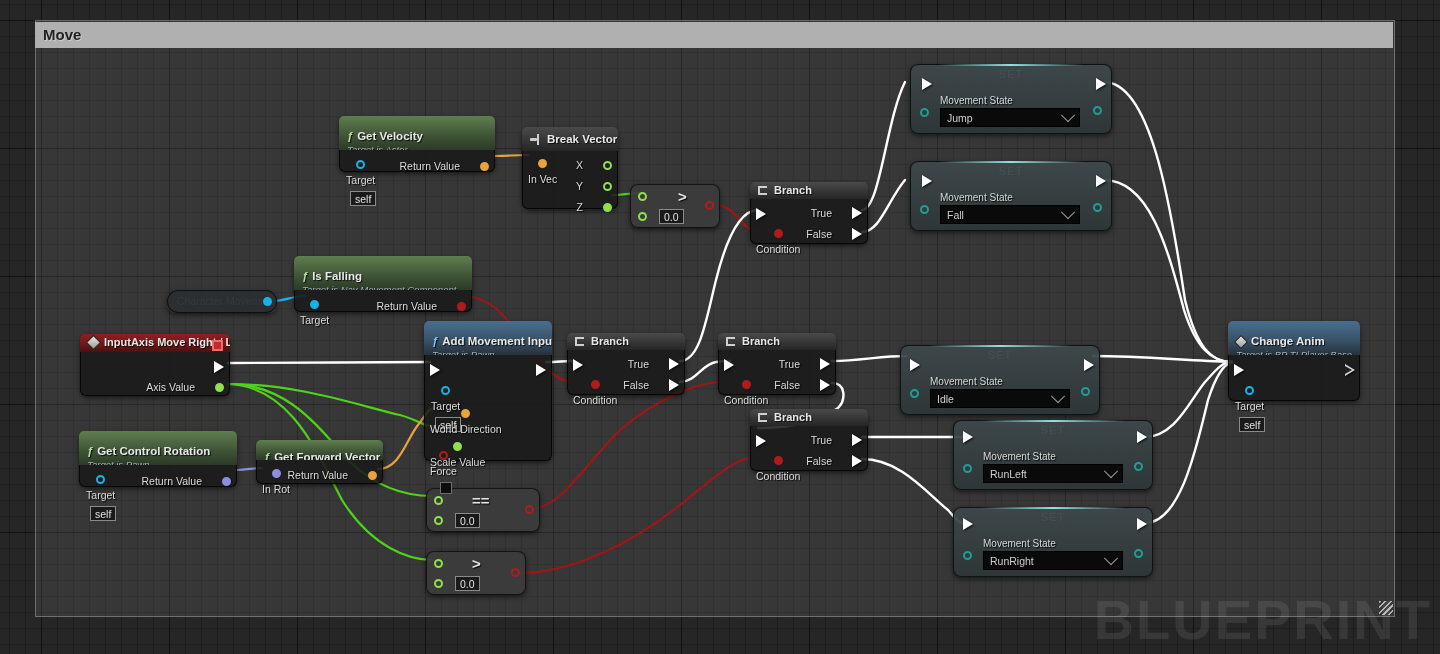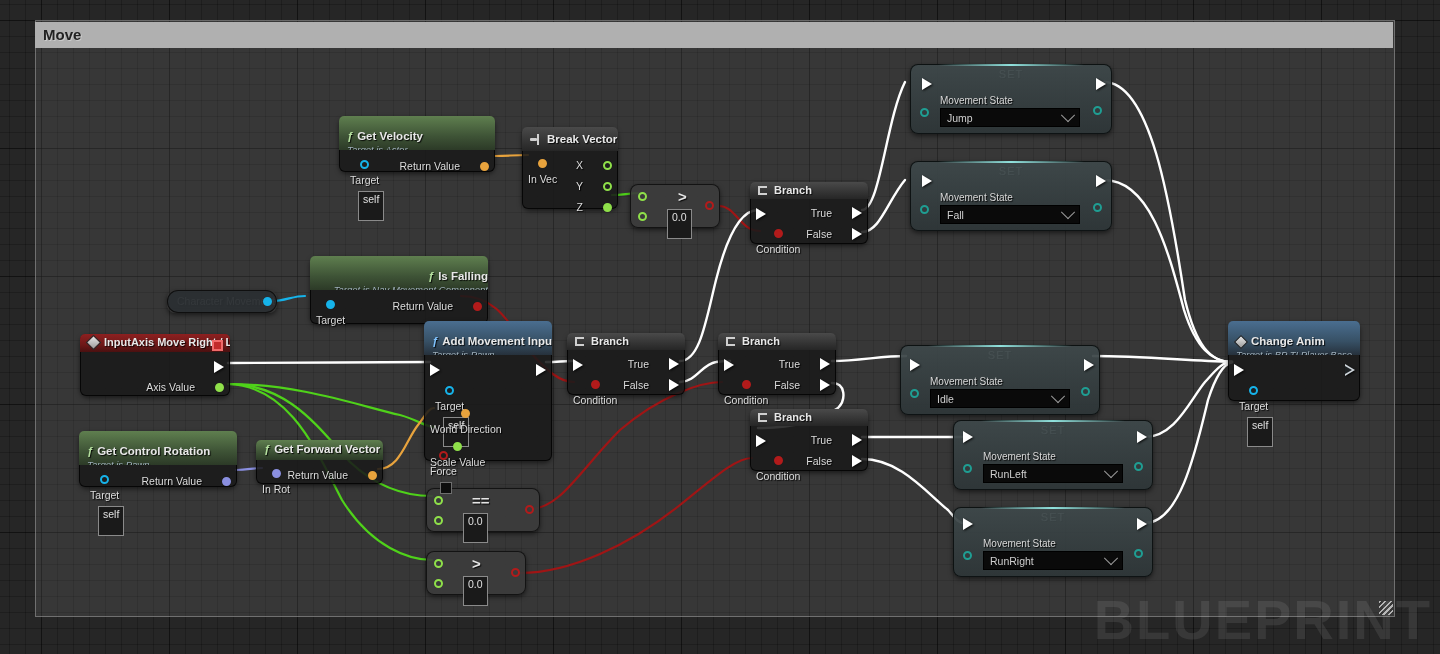--- a/index.html
+++ b/index.html
@@ -209,23 +209,23 @@
   .right-slot { position: absolute; right: 6px; display: flex; align-items: center; gap: 20px; }
 
   
   .valbox {
     background: #1a1a1a;
     border: 1px solid #8a8a8a;
     color: #e0e0e0;
     font-size: 10.5px;
     padding: 0px 4px;
     line-height: 14px;
-    height: 30px;
-    box-sizing: border-box;
-    margin-left: 13px;
+    height: 15px;
+    box-sizing: border-box;
+    margin-left: 5px;
   }
   .checkbox {
     width: 12px; height: 12px;
     background: #0d0d0d;
     border: 1px solid #6e6e6e;
     margin-left: 5px;
     box-sizing: border-box;
   }
 
   
@@ -552,21 +552,21 @@
     <span class="pin pin-enum h" style="position:absolute; right:10px; top:42px;"></span>
     <div style="position:absolute; left:30px; top:31px; width:140px;">
       <div class="field-label">Movement State</div>
       <div class="combo">
         <span class="combo-text">Fall</span>
         <span class="chev"></span>
       </div>
     </div>
   </div>
 
-  <div class="node" style="left:310px; top:256px; width:178px; height:68px;text-align:right;">
+  <div class="node" style="left:294px; top:256px; width:178px; height:56px;">
     <div class="node-body"></div>
     <div class="node-header tall hdr-green">
       <div class="node-title">
         <span class="fn-glyph green">ƒ</span><span>Is Falling</span>
       </div>
       <div class="node-sub">Target is Nav Movement Component</div>
     </div>
     <div class="node-content">
       <div class="row" style="height:22px;">
         <div class="left-slot" style="top:6px;">
@@ -848,21 +848,21 @@
           <span class="pin-label">Return Value</span>
           <span class="pin pin-rot"></span>
         </div>
       </div>
     </div>
   </div>
 
   <div class="node" style="left:256px; top:440px; width:127px; height:44px;">
     <div class="node-body"></div>
     <div class="node-header hdr-green" style="height:20px;">
-      <div class="node-title" style="padding-top:2px;">
+      <div class="node-title" style="padding-top:10px;">
         <span class="fn-glyph green">ƒ</span><span>Get Forward Vector</span>
       </div>
     </div>
     <div class="node-content">
       <div class="row" style="height:20px;">
         <div class="left-slot" style="top:5px;">
           <span class="pin pin-rot"></span>
           <span class="pin-label">In Rot</span>
         </div>
         <div class="right-slot" style="top:5px;">

